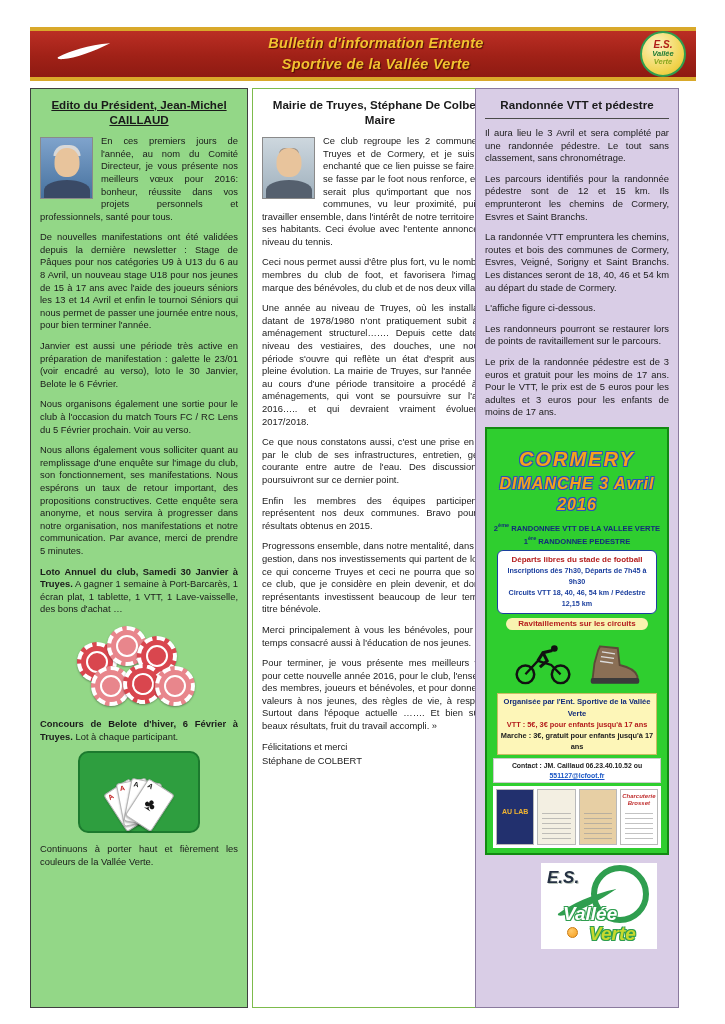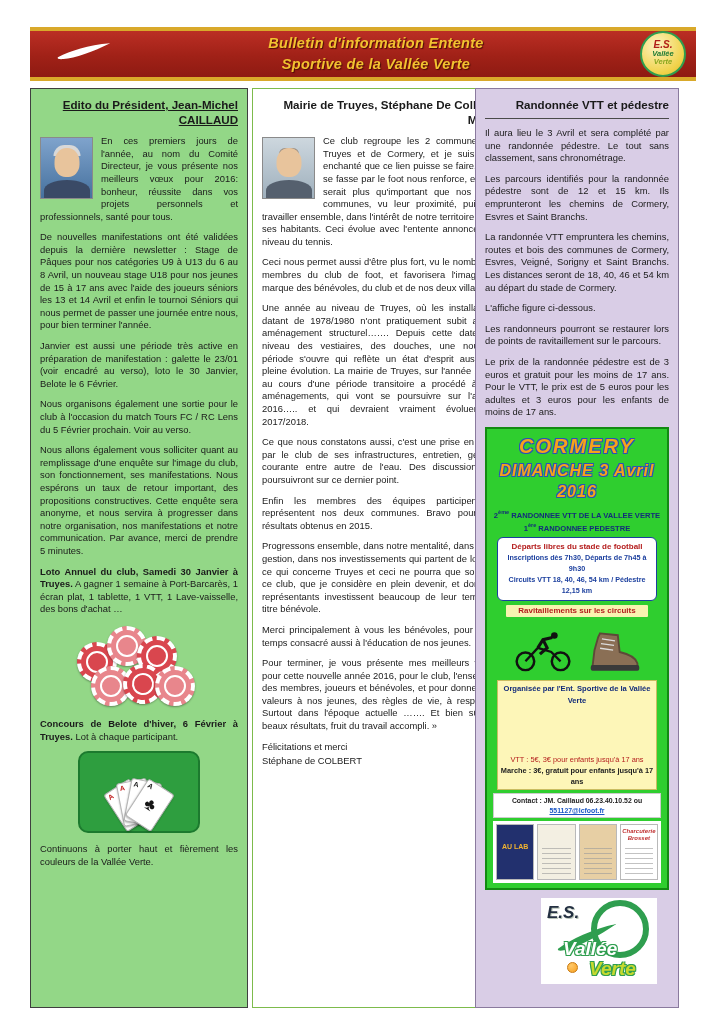--- a/index.html
+++ b/index.html
@@ -21,21 +21,21 @@
   .hdr-badge .b1 { display:block; font-size:10px; font-weight:bold; font-style:italic; color:#b02018; margin-top:6px; }
   .hdr-badge .b2 { display:block; font-size:7.5px; font-weight:bold; font-style:italic; color:#1d7a33; line-height:1.05; }
   .hdr-badge .b3 { display:block; font-size:7.5px; font-weight:bold; font-style:italic; color:#89a61e; line-height:1.05; }
 
   
   .col { position:absolute; top:88px; height:920px; padding:8px 9px; font-size:9.4px;
     line-height:1.34; text-align:justify; overflow:hidden; }
   .col-edito { left:30px; width:218px; background:#93d787; border:1px solid #3f3f3f; }
   .col-mairie { left:252px; width:256px; background:#ffffff; border:1px solid #7dbb4c; }
   .col-rando { left:475px; width:204px; background:#d9cde6; border:1px solid #8a7a9e; }
-  .col-title { font-size:11.6px; font-weight:bold; line-height:1.3; margin-bottom:8px; text-align:right; }
+  .col-title { font-size:11.6px; font-weight:bold; line-height:1.3; margin-bottom:8px; text-align:center; }
   .col-title.underlined { text-decoration:underline; }
   .col-title.ruled { border-bottom:1px solid #4a4a4a; padding-bottom:6px; }
   .para { margin-bottom:8px; }
   .para.tight { margin-bottom:2px; }
   .bold { font-weight:bold; }
 
   
   .photo { float:left; width:53px; height:62px; margin:2px 8px 2px 0; border:1px solid #8a8a8a;
     position:relative; overflow:hidden; background:linear-gradient(180deg,#7fa3cc,#46719e); }
   .photo.mayor { background:linear-gradient(180deg,#cdd7de,#9fb0bd); }
@@ -69,36 +69,36 @@
     box-shadow:0 1px 2px rgba(0,0,0,.3); }
   .card .pip { position:absolute; top:1px; left:2px; font-size:7px; font-weight:bold; line-height:1; }
   .card .suit { position:absolute; top:12px; left:0; width:100%; text-align:center; font-size:17px; line-height:1; }
   .card.red { color:#c22222; } .card.black { color:#161616; }
   .card.k1 { transform:translateX(-50%) rotate(-33deg); }
   .card.k2 { transform:translateX(-50%) rotate(-11deg); }
   .card.k3 { transform:translateX(-50%) rotate(11deg); }
   .card.k4 { transform:translateX(-50%) rotate(33deg); }
 
   
-  .poster { margin-top:2px; background:#2fce2f; border:2px solid #128a12; padding:4px 4px 0; text-align:center; }
+  .poster { margin-top:2px; background:#2fce2f; border:2px solid #128a12; padding:17px 4px 0; text-align:center; }
   .poster-city { font-size:20px; font-weight:bold; font-style:italic; letter-spacing:2px; color:#f6a21b;
     text-shadow:-1px -1px 0 #2a52b8, 1px -1px 0 #2a52b8, -1px 1px 0 #2a52b8, 1px 1px 0 #2a52b8; }
   .poster-date { font-size:16px; font-weight:bold; font-style:italic; letter-spacing:1px; color:#f6a21b;
     text-shadow:-1px -1px 0 #2a52b8, 1px -1px 0 #2a52b8, -1px 1px 0 #2a52b8, 1px 1px 0 #2a52b8; margin-bottom:5px; }
   .poster-sub { font-size:7.6px; font-weight:bold; color:#132c7a; line-height:1.5; }
   .poster-sub sup { font-size:5.5px; }
   .poster-panel { background:#ffffff; border:1px solid #1b3f9e; border-radius:6px; margin:4px 6px; padding:3px 2px; }
   .panel-red { color:#b41d1d; font-weight:bold; font-size:8px; line-height:1.5; }
   .panel-blue { color:#1b3f9e; font-weight:bold; font-size:7.2px; line-height:1.5; }
   .poster-ravito { background:#f8f3b0; color:#b41d1d; font-weight:bold; font-size:8px;
-    margin:3px 15px; padding:1px 0; border-radius:1px; }
+    margin:3px 15px; padding:1px 0; border-radius:6px; }
   .poster-art { display:flex; justify-content:space-around; align-items:flex-end; padding:4px 14px 2px; height:58px; }
   .poster-org { background:#fdf6b8; border:1px solid #c9bd62; margin:2px 6px; padding:2px 0; }
   .org-blue { color:#132c7a; font-weight:bold; font-size:7.6px; line-height:1.5; }
-  .org-red  { color:#b41d1d; font-weight:normal; font-size:7.4px; line-height:1.5;margin-top:48px; }
+  .org-red  { color:#b41d1d; font-weight:bold; font-size:7.4px; line-height:1.5; }
   .org-dark { color:#222222; font-weight:bold; font-size:7.4px; line-height:1.5; }
   .poster-contact { background:#ffffff; font-size:6.9px; font-weight:bold; color:#222;
     margin:3px 2px 0; padding:2px 0; border:1px solid #cccccc; }
   .poster-contact .mail { color:#1a56c4; text-decoration:underline; cursor:pointer; }
   .poster-sponsors { display:flex; gap:3px; background:#ffffff; margin:3px 2px 5px; padding:3px; height:62px; }
   .sp { flex:1 1 0; border:1px solid #b9b9b9; position:relative; overflow:hidden; font-size:6px; line-height:1.2; }
   .sp .sp-label { position:absolute; top:3px; left:0; width:100%; text-align:center; font-weight:bold; }
   .sp-lines { position:absolute; left:4px; right:4px; bottom:5px; height:26px;
     background:repeating-linear-gradient(180deg,#9a9a9a 0 1px, transparent 1px 5px); opacity:.6; }
   .sp1 { background:#22306e; } .sp1 .sp-label { color:#f2b430; font-size:7px; top:18px; }

